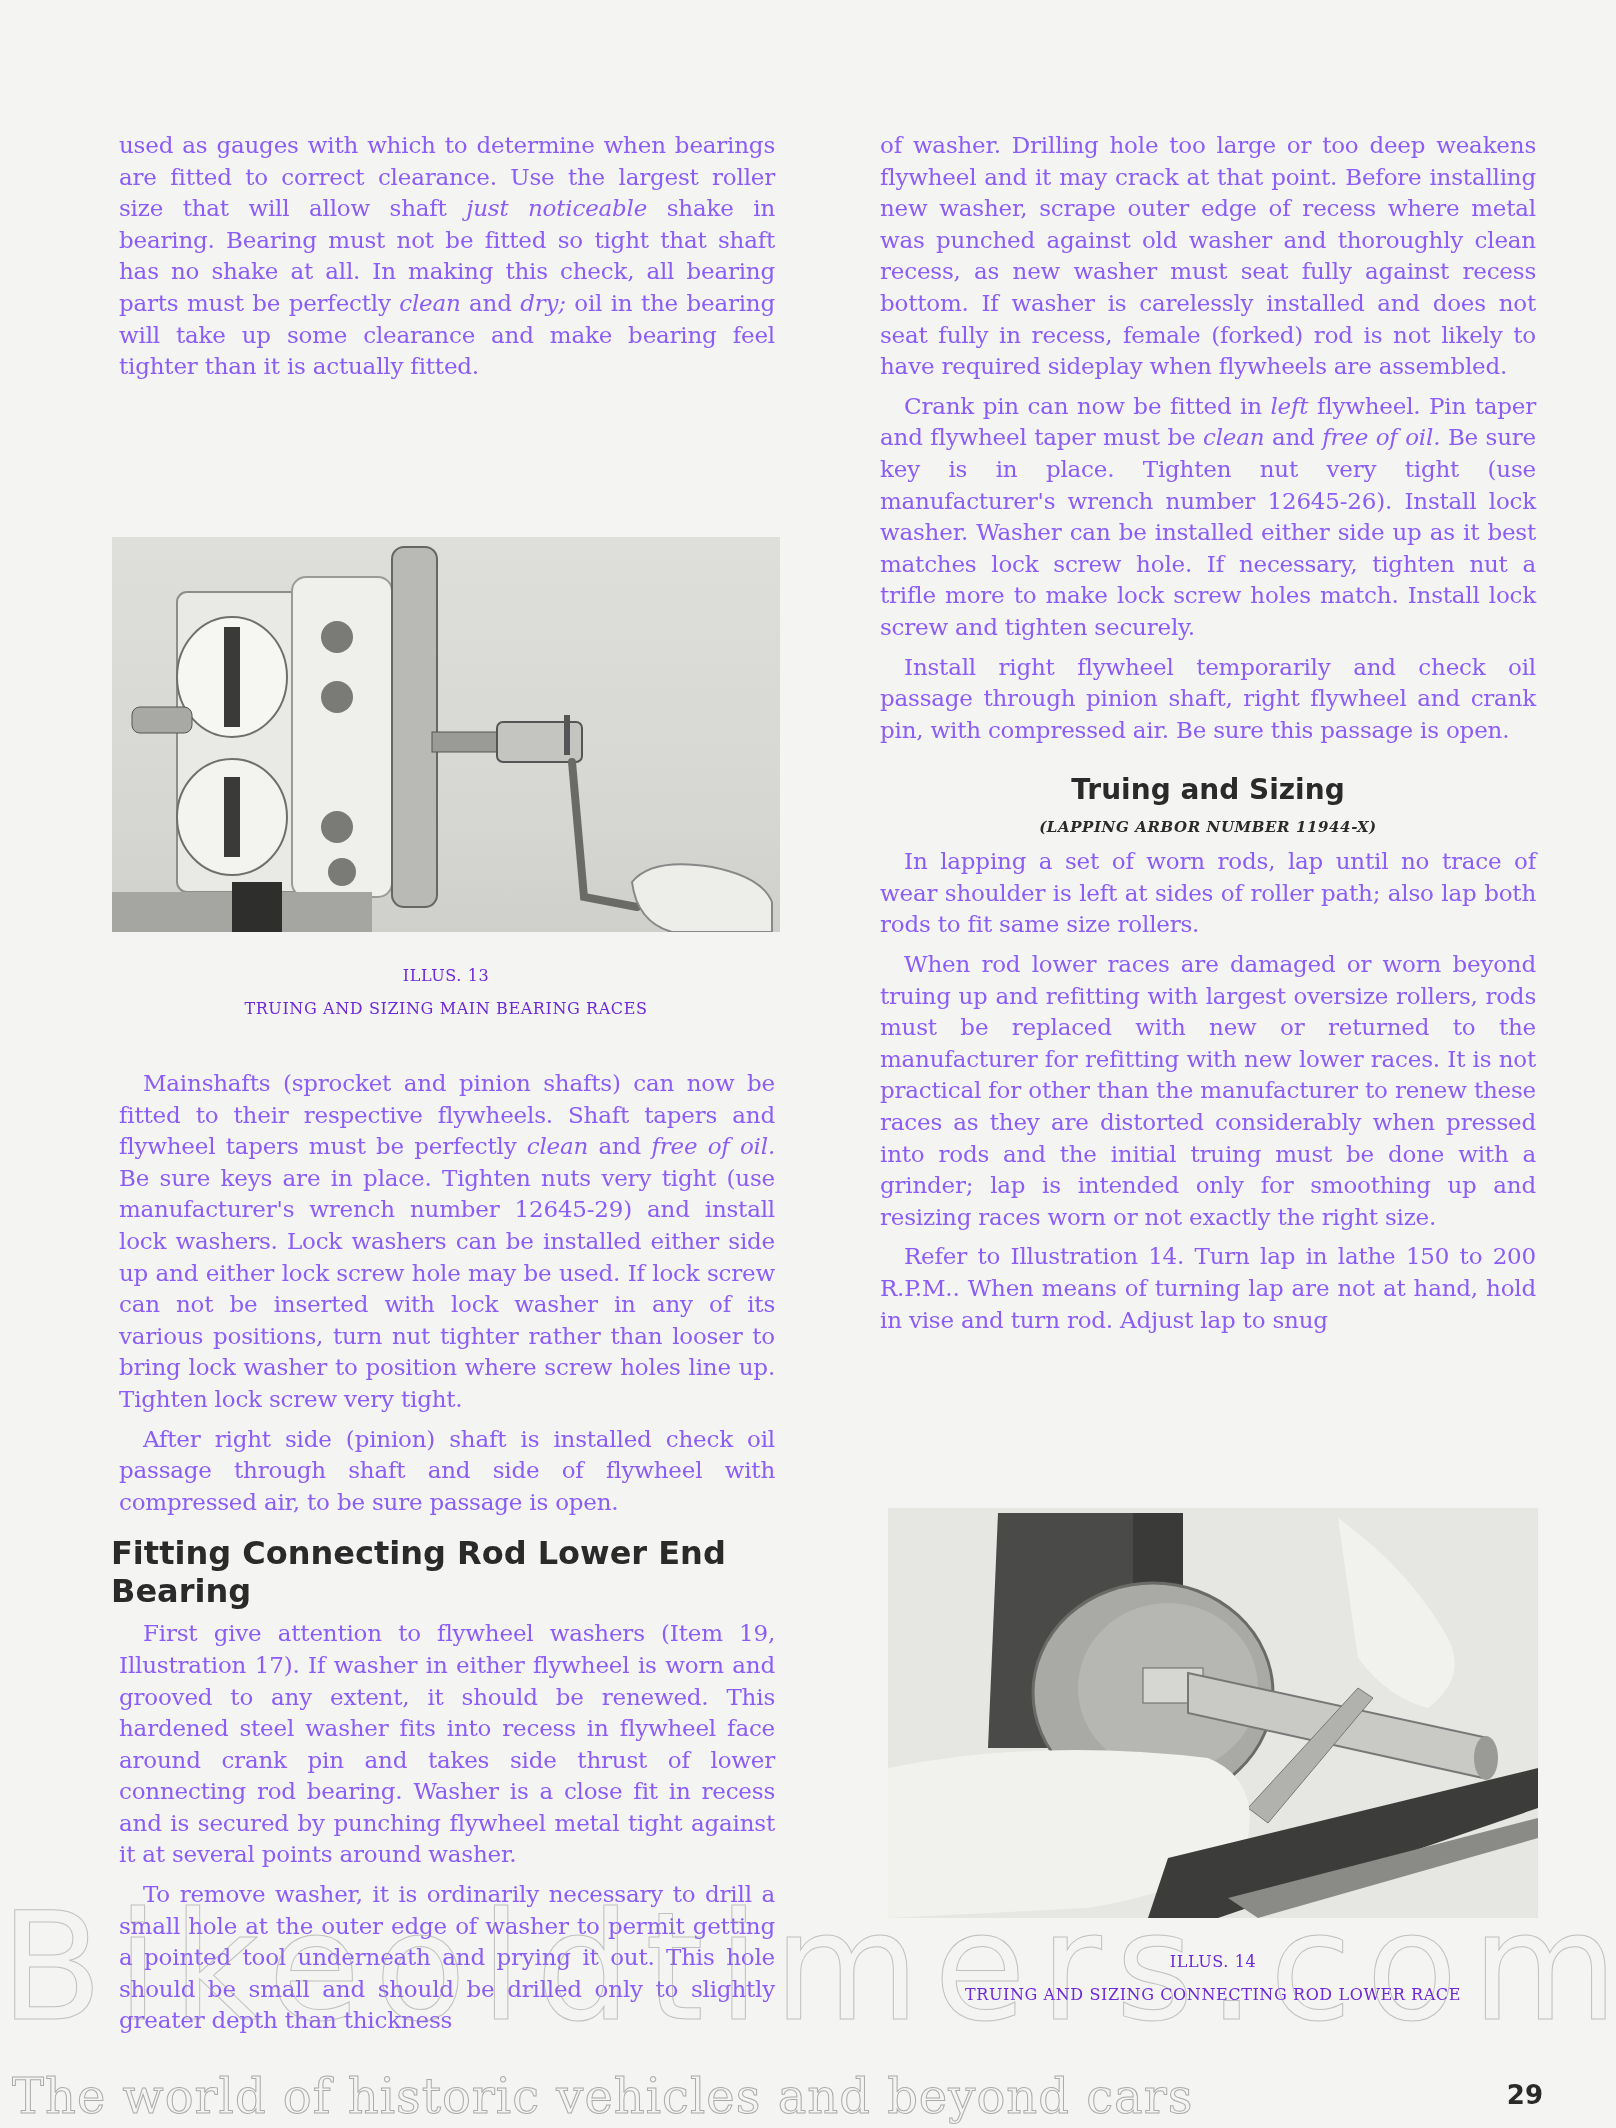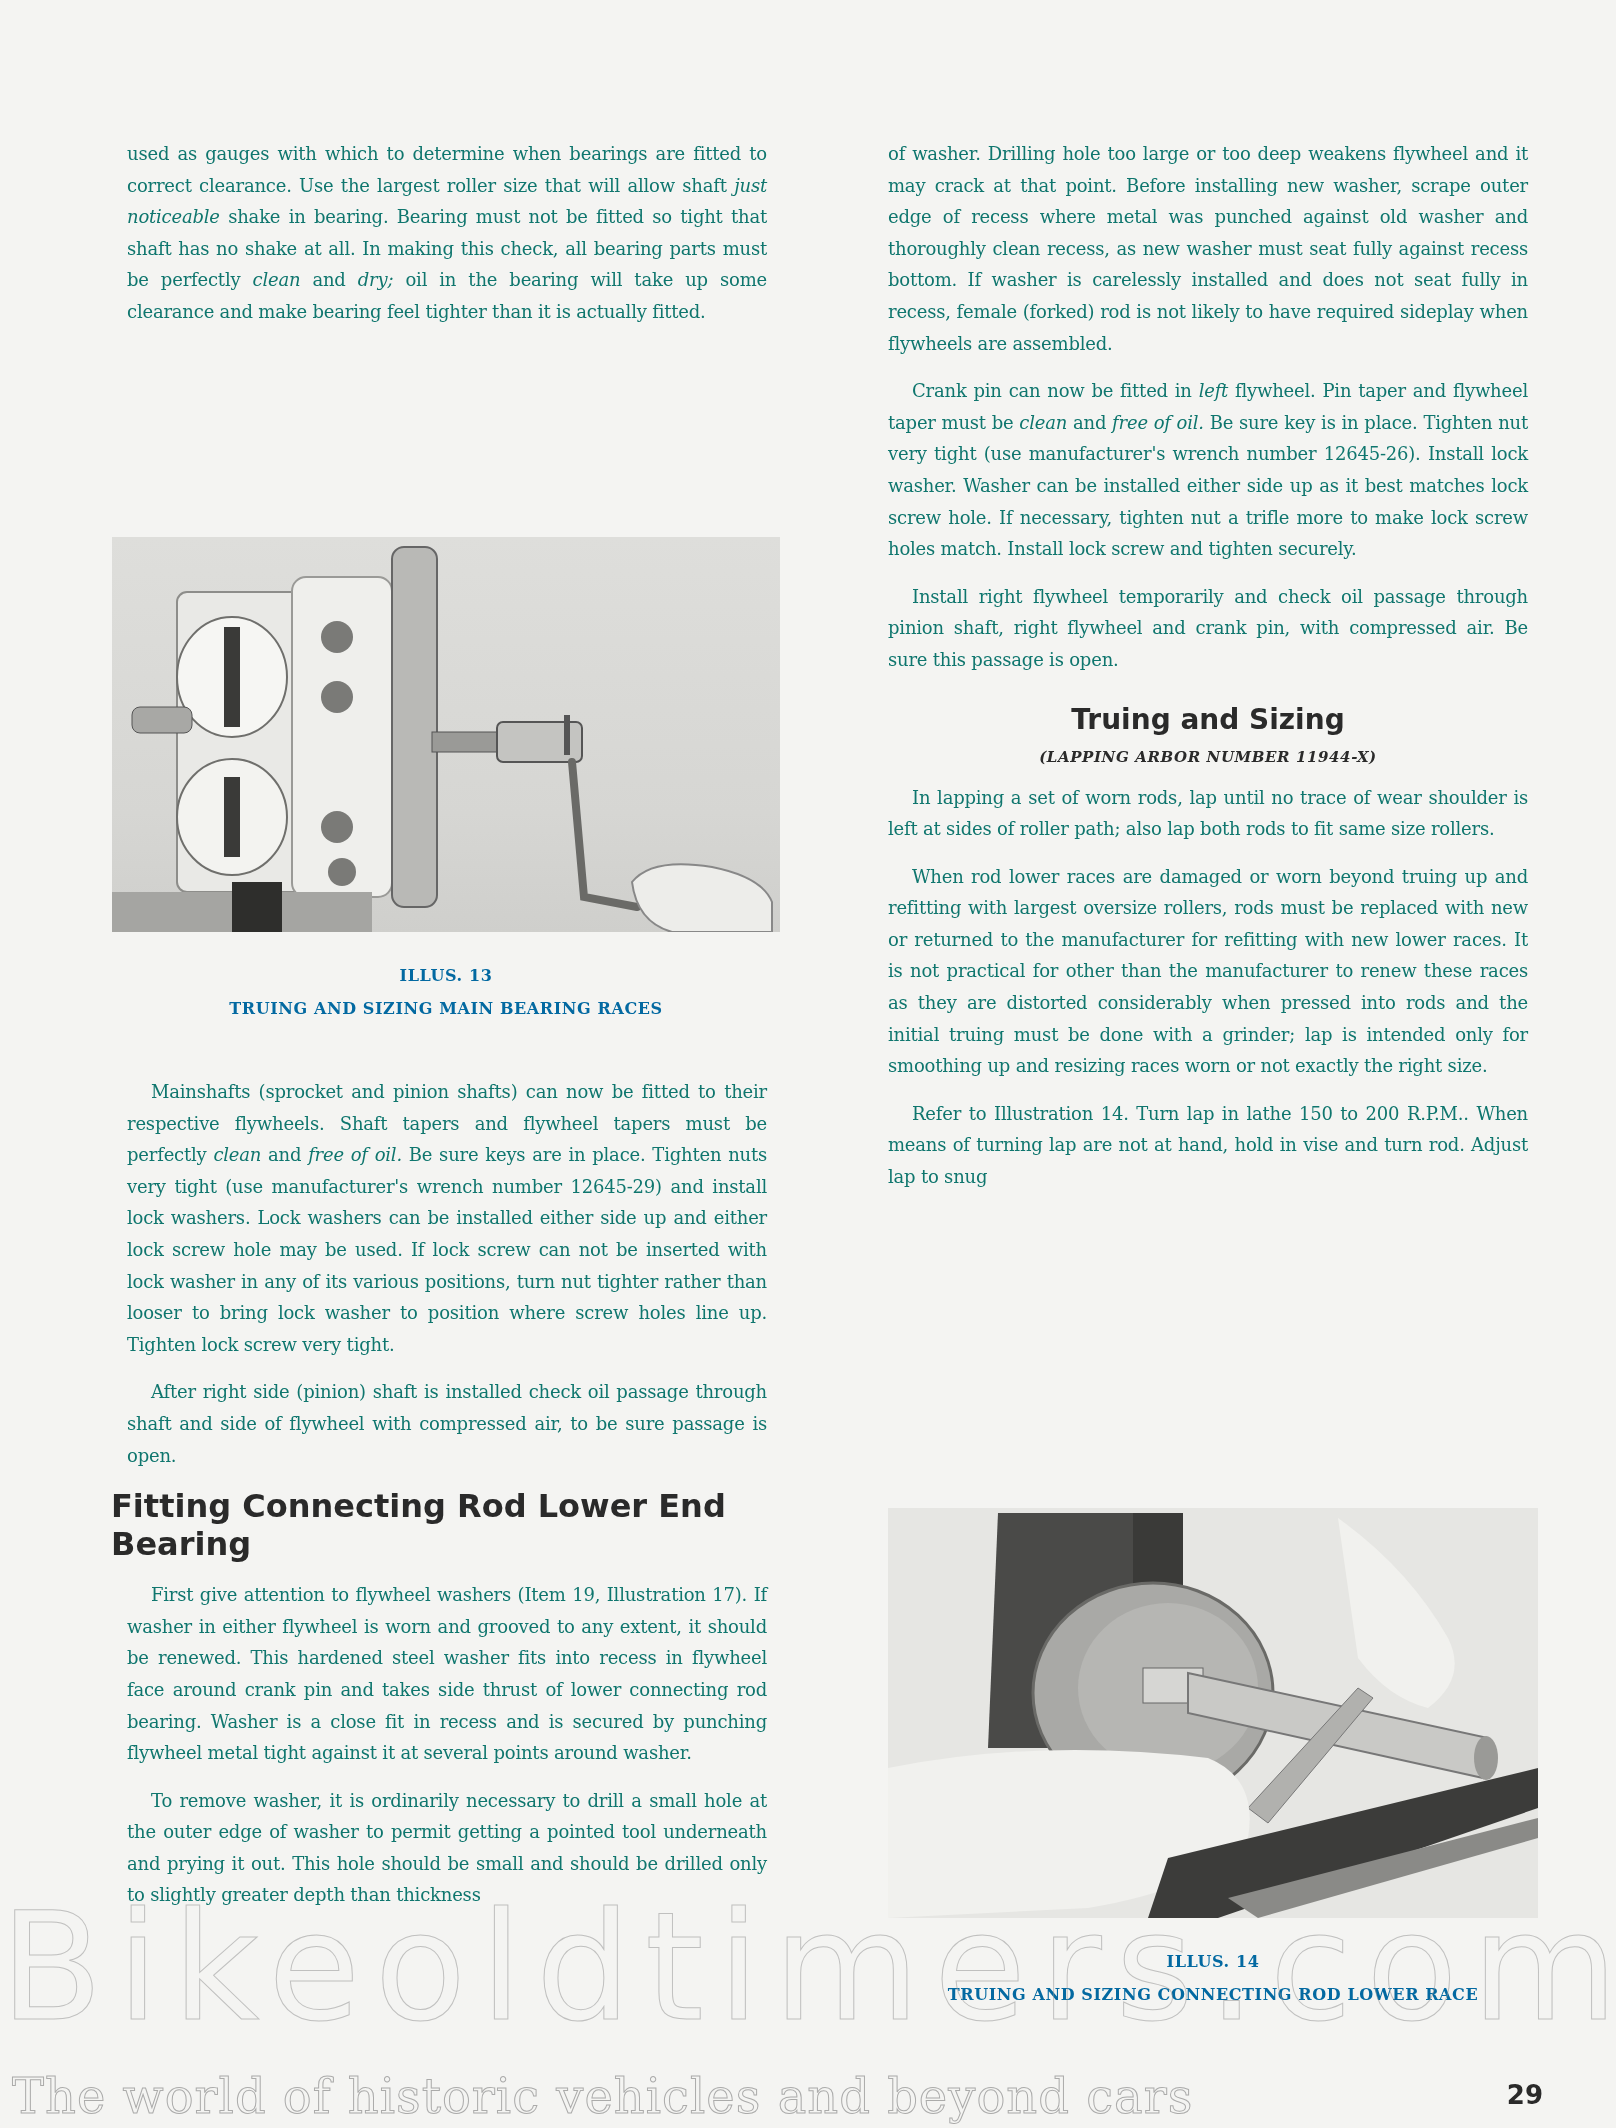--- a/index.html
+++ b/index.html
@@ -7,45 +7,45 @@
       width: 1616px; height: 2128px;
       background: #f4f4f2;
       position: relative; overflow: hidden;
       font-family: "DejaVu Serif", "Liberation Serif", serif;
       color: #2a2a2a;
     }
     .col { position: absolute; width: 672px; }
     .col.left { left: 111px; top: 122px; }
     .col.right { left: 872px; top: 122px; }
     p.body {
-      margin: 16px;
-      font-size: 18px;
+      margin: 8px;
+      font-size: 23px;
       line-height: 31.6px;
       text-align: justify;
       text-indent: 24px;
       letter-spacing: -0.2px;
       font-family: "DejaVu Serif", serif;
       font-weight: normal;
-      color: #0f766e;
+      color: #8b5cf6;
     }
     p.body.noindent { text-indent: 0; }
     p.body em { font-style: italic; }
     .photo {
       position: absolute;
       background: #d9d9d6;
       overflow: hidden;
     }
     .caption {
       position: absolute;
       text-align: center;
       font-family: "DejaVu Serif", serif;
-      font-weight: bold;
+      font-weight: normal;
       font-size: 16px;
       letter-spacing: 0.6px;
-      color: #0369a1;
+      color: #6d28d9;
     }
     .caption .num { display: block; margin-bottom: 14px; }
     h2.section {
       margin: 0;
       font-family: "DejaVu Sans", sans-serif;
       font-weight: bold;
       font-size: 32px;
       color: #2a2a2a;
     }
     .center-head {

